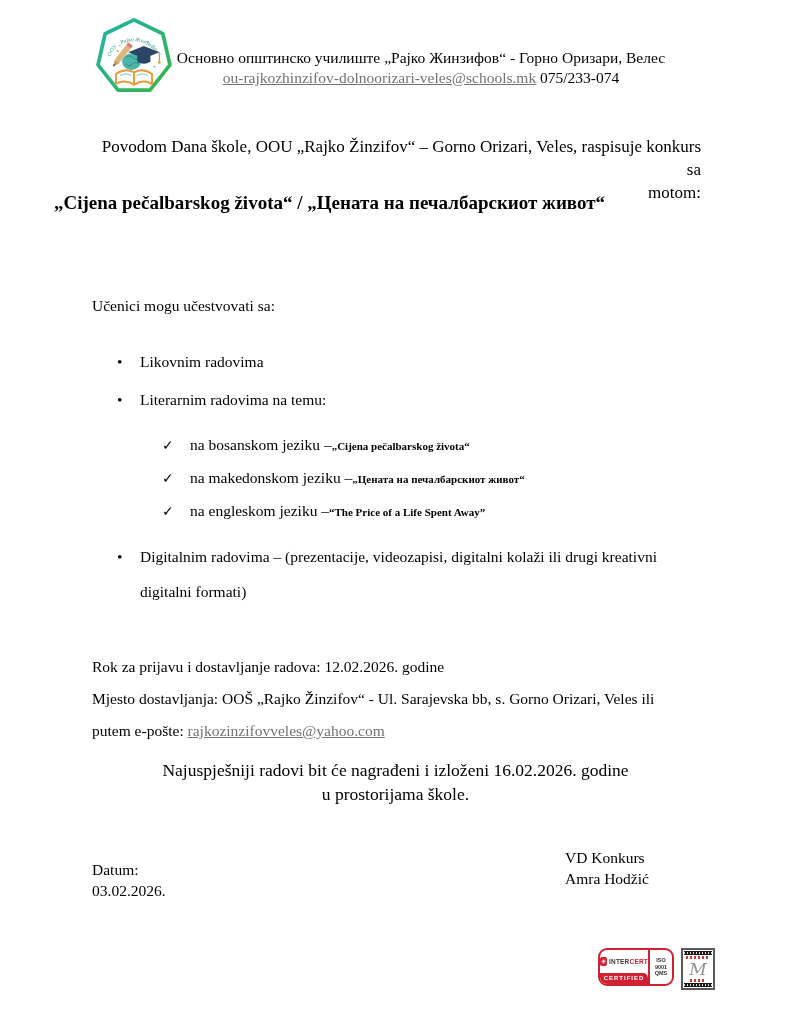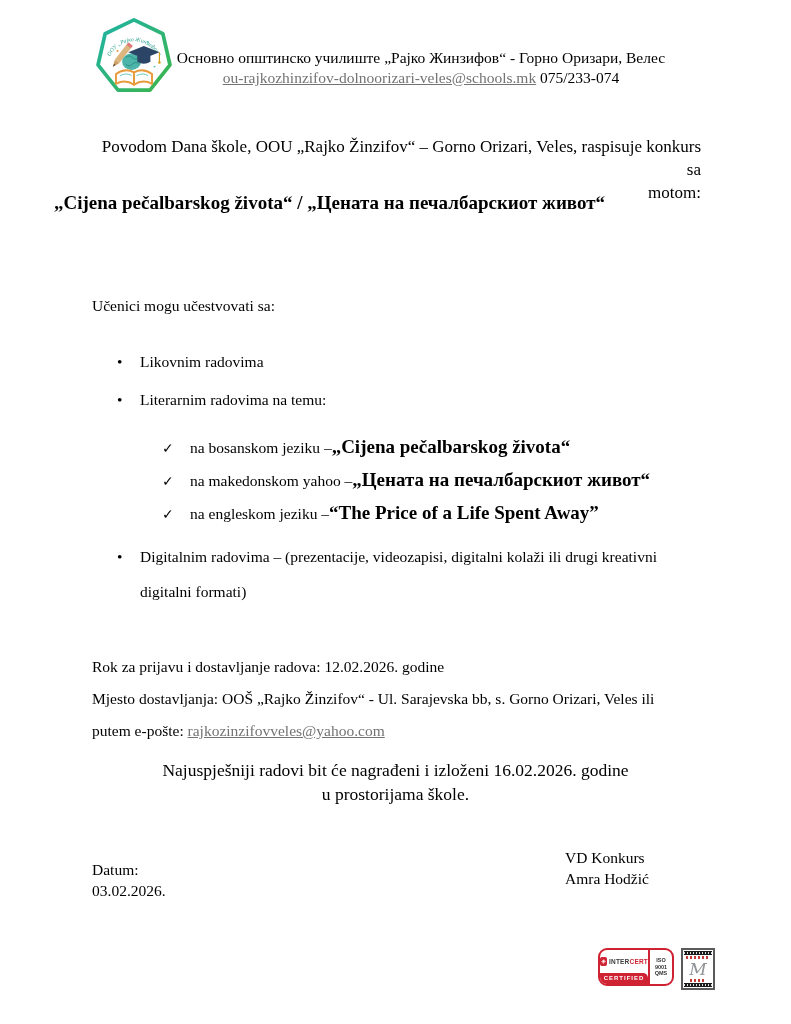--- a/index.html
+++ b/index.html
@@ -31,21 +31,21 @@
 
   .bullet-row { left:117px; display:flex; font-size:15.5px; }
   .bullet-row .glyph { width:23px; flex:0 0 23px; }
   .b1 { top:353px; }
   .b2 { top:391px; }
   .b3 { top:540px; width:582px; line-height:34.5px; }
   .b3 .text { width:557px; }
 
   .theme-row { left:162px; display:flex; align-items:baseline; font-size:15.5px; }
   .theme-row .glyph { width:28px; flex:0 0 28px; font-size:14px; }
-  .theme-row .theme-title { font-weight:bold; font-size:19px; }
+  .theme-row .theme-title { font-weight:bold; font-size:11px; }
   .t1 { top:436px; }
   .t2 { top:469px; }
   .t3 { top:502px; }
 
   
   .p-deadline { left:92px; top:658px; }
   .p-place1 { left:92px; top:690px; }
   .p-place2 { left:92px; top:722px; }
 
   
@@ -174,21 +174,21 @@
     <span class="text">Literarnim radovima na temu:</span>
   </div>
 
   <div class="abs theme-row t1">
     <span class="glyph">✓</span>
     <span>na bosanskom jeziku – </span>
     <span class="theme-title">„Cijena pečalbarskog života“</span>
   </div>
   <div class="abs theme-row t2">
     <span class="glyph">✓</span>
-    <span>na makedonskom yahoo – </span>
+    <span>na makedonskom jeziku – </span>
     <span class="theme-title">„Цената на печалбарскиот живот“</span>
   </div>
   <div class="abs theme-row t3">
     <span class="glyph">✓</span>
     <span>na engleskom jeziku – </span>
     <span class="theme-title">“The Price of a Life Spent Away”</span>
   </div>
 
   <div class="abs bullet-row b3">
     <span class="glyph">•</span>

